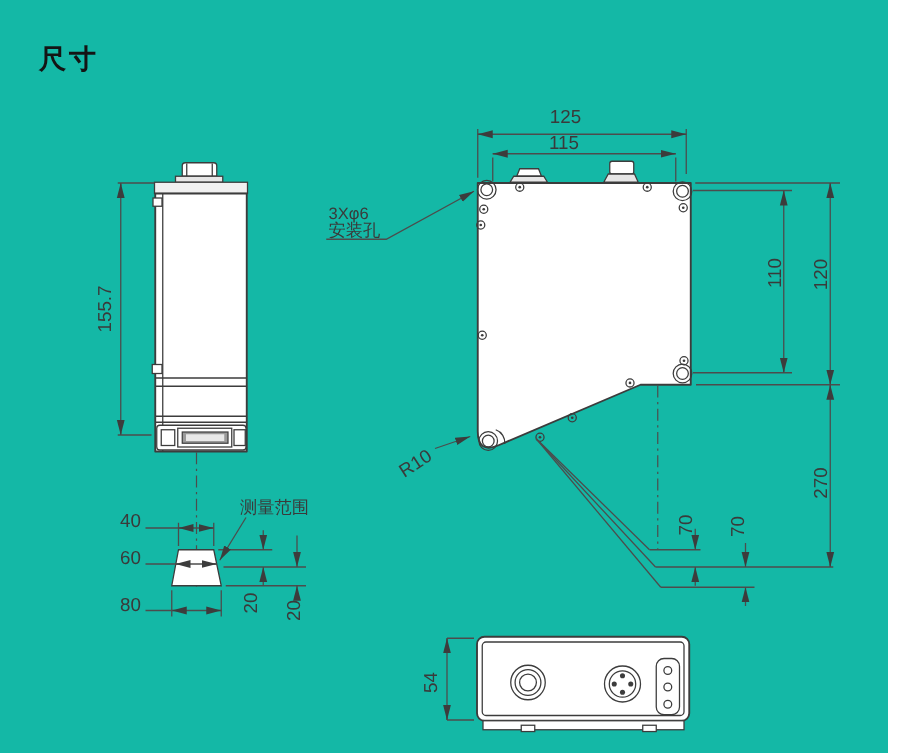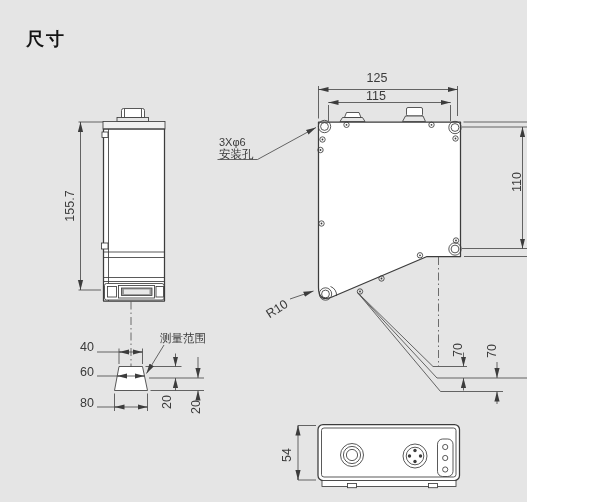--- a/index.html
+++ b/index.html
@@ -1,16 +1,16 @@
 <!DOCTYPE html>
 <html><head>
 <meta charset="utf-8">
 <style>
   html,body { margin:0; padding:0; background:#ffffff; }
-  .page { position:relative; width:527px; height:502px; background:#e5e5e5; overflow:hidden; }
+  .page { position:relative; width:592px; height:502px; background:#14b8a6; overflow:hidden; }
   svg text { font-family:"Liberation Sans","DejaVu Sans",sans-serif; fill:#3a3a3a; }
   .t-title { font-size:18px; font-weight:bold; fill:#141414; letter-spacing:2px; }
   .t-dim   { font-size:12.5px; }
   .t-note  { font-size:11px; }
   .t-cn    { font-size:11.5px; }
   .olw { fill:#ffffff; stroke:#3c3c3c; stroke-width:1.25; stroke-linejoin:round; }
   .tl  { fill:none; stroke:#3c3c3c; stroke-width:0.85; }
   .tlw { fill:#ffffff; stroke:#3c3c3c; stroke-width:0.85; }
   .gf  { fill:#e6e6e6; stroke:#3c3c3c; stroke-width:0.85; }
   .dm  { fill:none; stroke:#4c4c4c; stroke-width:0.85; }

